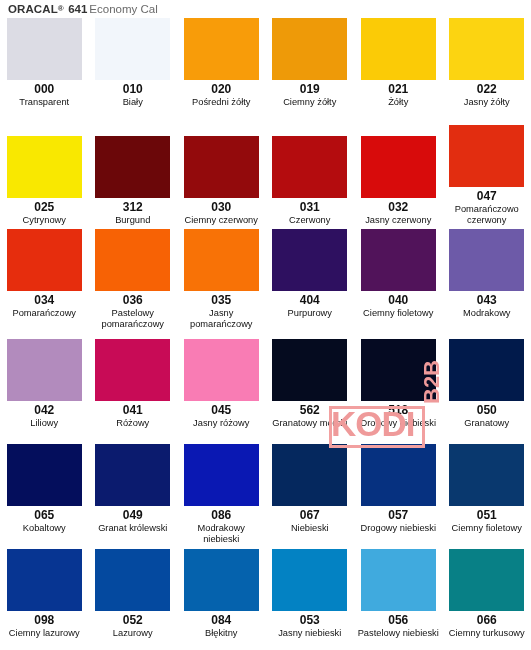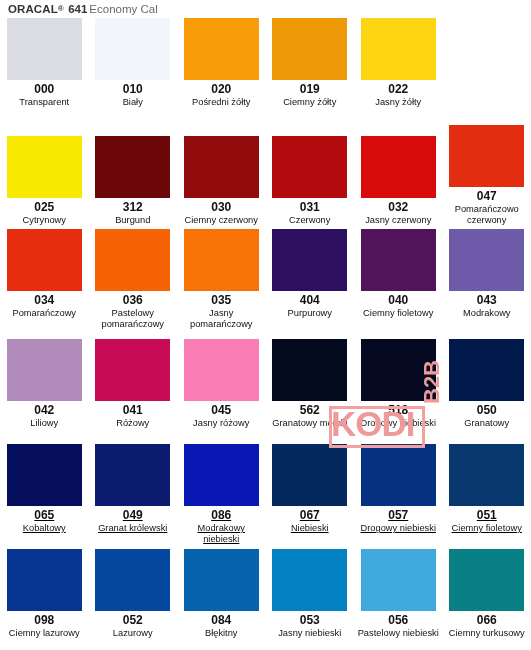--- a/index.html
+++ b/index.html
@@ -169,20 +169,25 @@
           <div class="swatch" style="background-color: rgb(248, 156, 9);"></div>
           <div class="code-label">020</div>
           <div class="name-label">Pośredni żółty</div>
         </div>
         <div class="cell">
           <div class="swatch" style="background-color: rgb(238, 154, 8);"></div>
           <div class="code-label">019</div>
           <div class="name-label">Ciemny żółty</div>
         </div>
         <div class="cell">
+          <div class="swatch" style="background-color: rgb(251, 203, 6);"></div>
+          <div class="code-label">021</div>
+          <div class="name-label">Żółty</div>
+        </div>
+        <div class="cell">
           <div class="swatch" style="background-color: rgb(252, 212, 17);"></div>
           <div class="code-label">022</div>
           <div class="name-label">Jasny żółty</div>
         </div>
       </div>
       <div class="row" style="height: 110px; align-items: flex-end;">
         <div class="cell">
           <div class="swatch" style="background-color: rgb(249, 232, 0);"></div>
           <div class="code-label">025</div>
           <div class="name-label">Cytrynowy</div>
@@ -270,21 +275,21 @@
           <div class="swatch" style="background-color: rgb(5, 10, 34);"></div>
           <div class="code-label">518</div>
           <div class="name-label">Drogowy niebieski</div>
         </div>
         <div class="cell">
           <div class="swatch" style="background-color: rgb(1, 26, 75);"></div>
           <div class="code-label">050</div>
           <div class="name-label">Granatowy</div>
         </div>
       </div>
-      <div class="row" style="height: 105px; text-decoration: underline;">
+      <div class="row" style="height: 105px;">
         <div class="cell">
           <div class="swatch" style="background-color: rgb(4, 14, 92);"></div>
           <div class="code-label">065</div>
           <div class="name-label">Kobaltowy</div>
         </div>
         <div class="cell">
           <div class="swatch" style="background-color: rgb(11, 27, 110);"></div>
           <div class="code-label">049</div>
           <div class="name-label">Granat królewski</div>
         </div>

